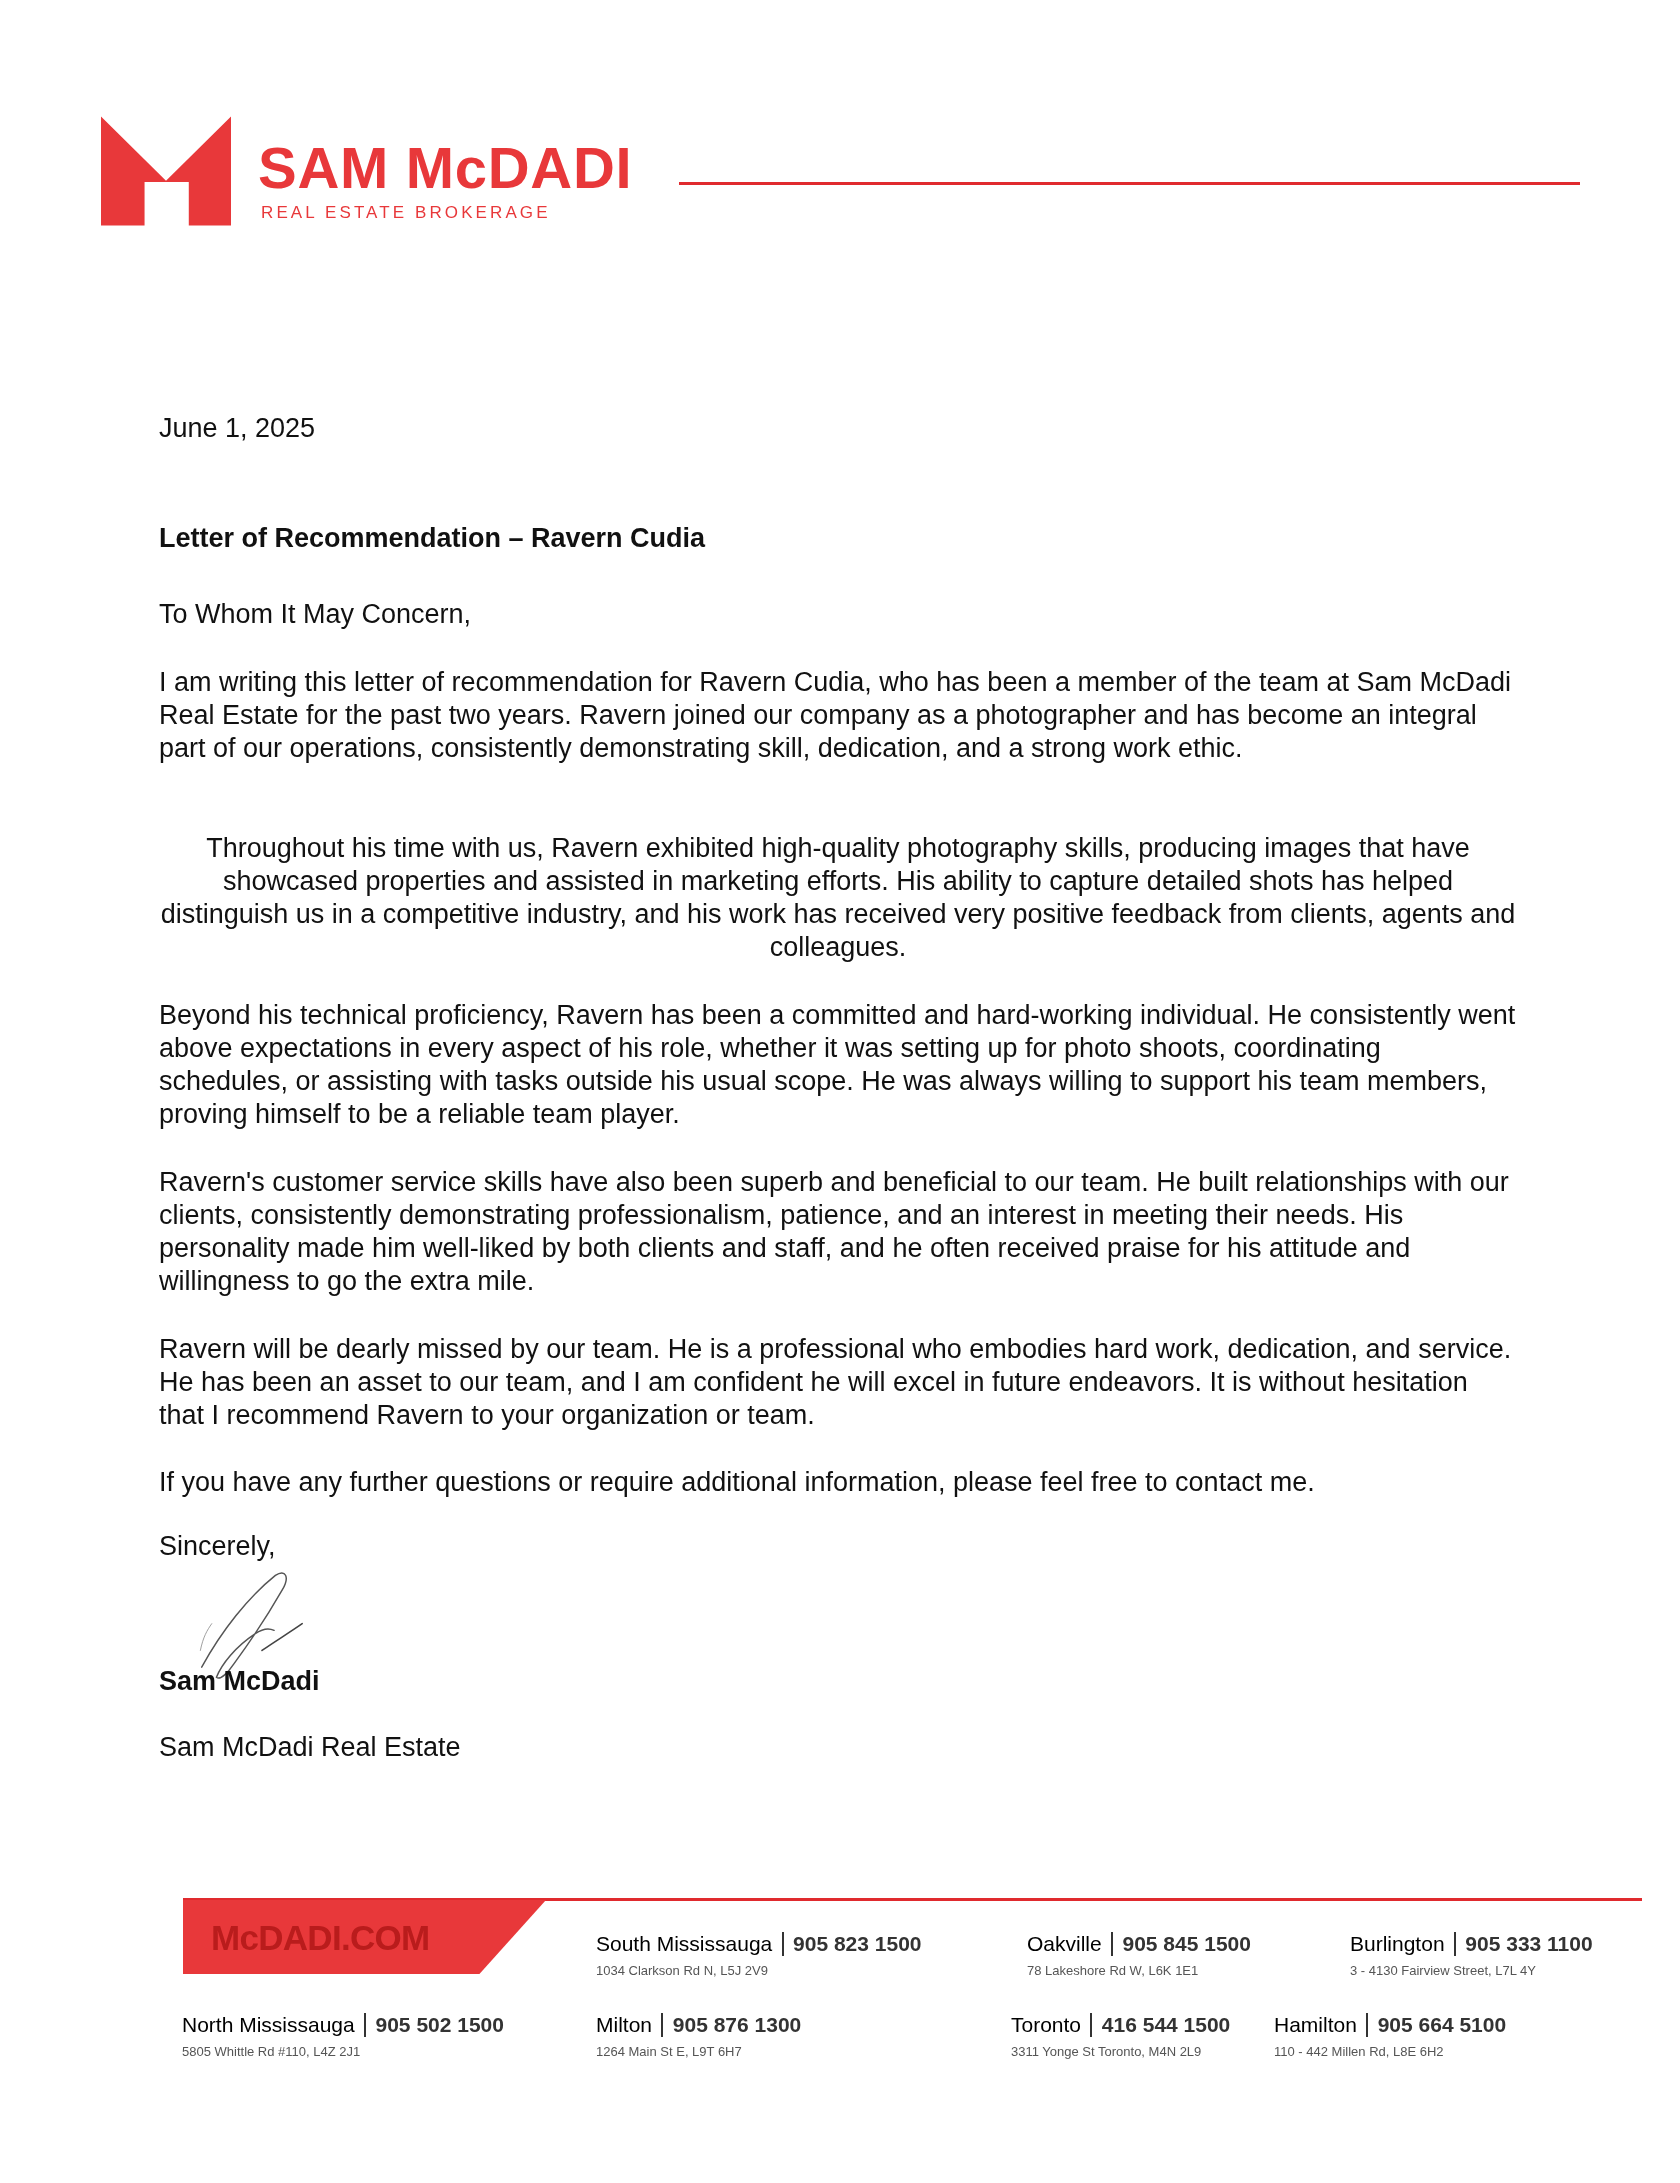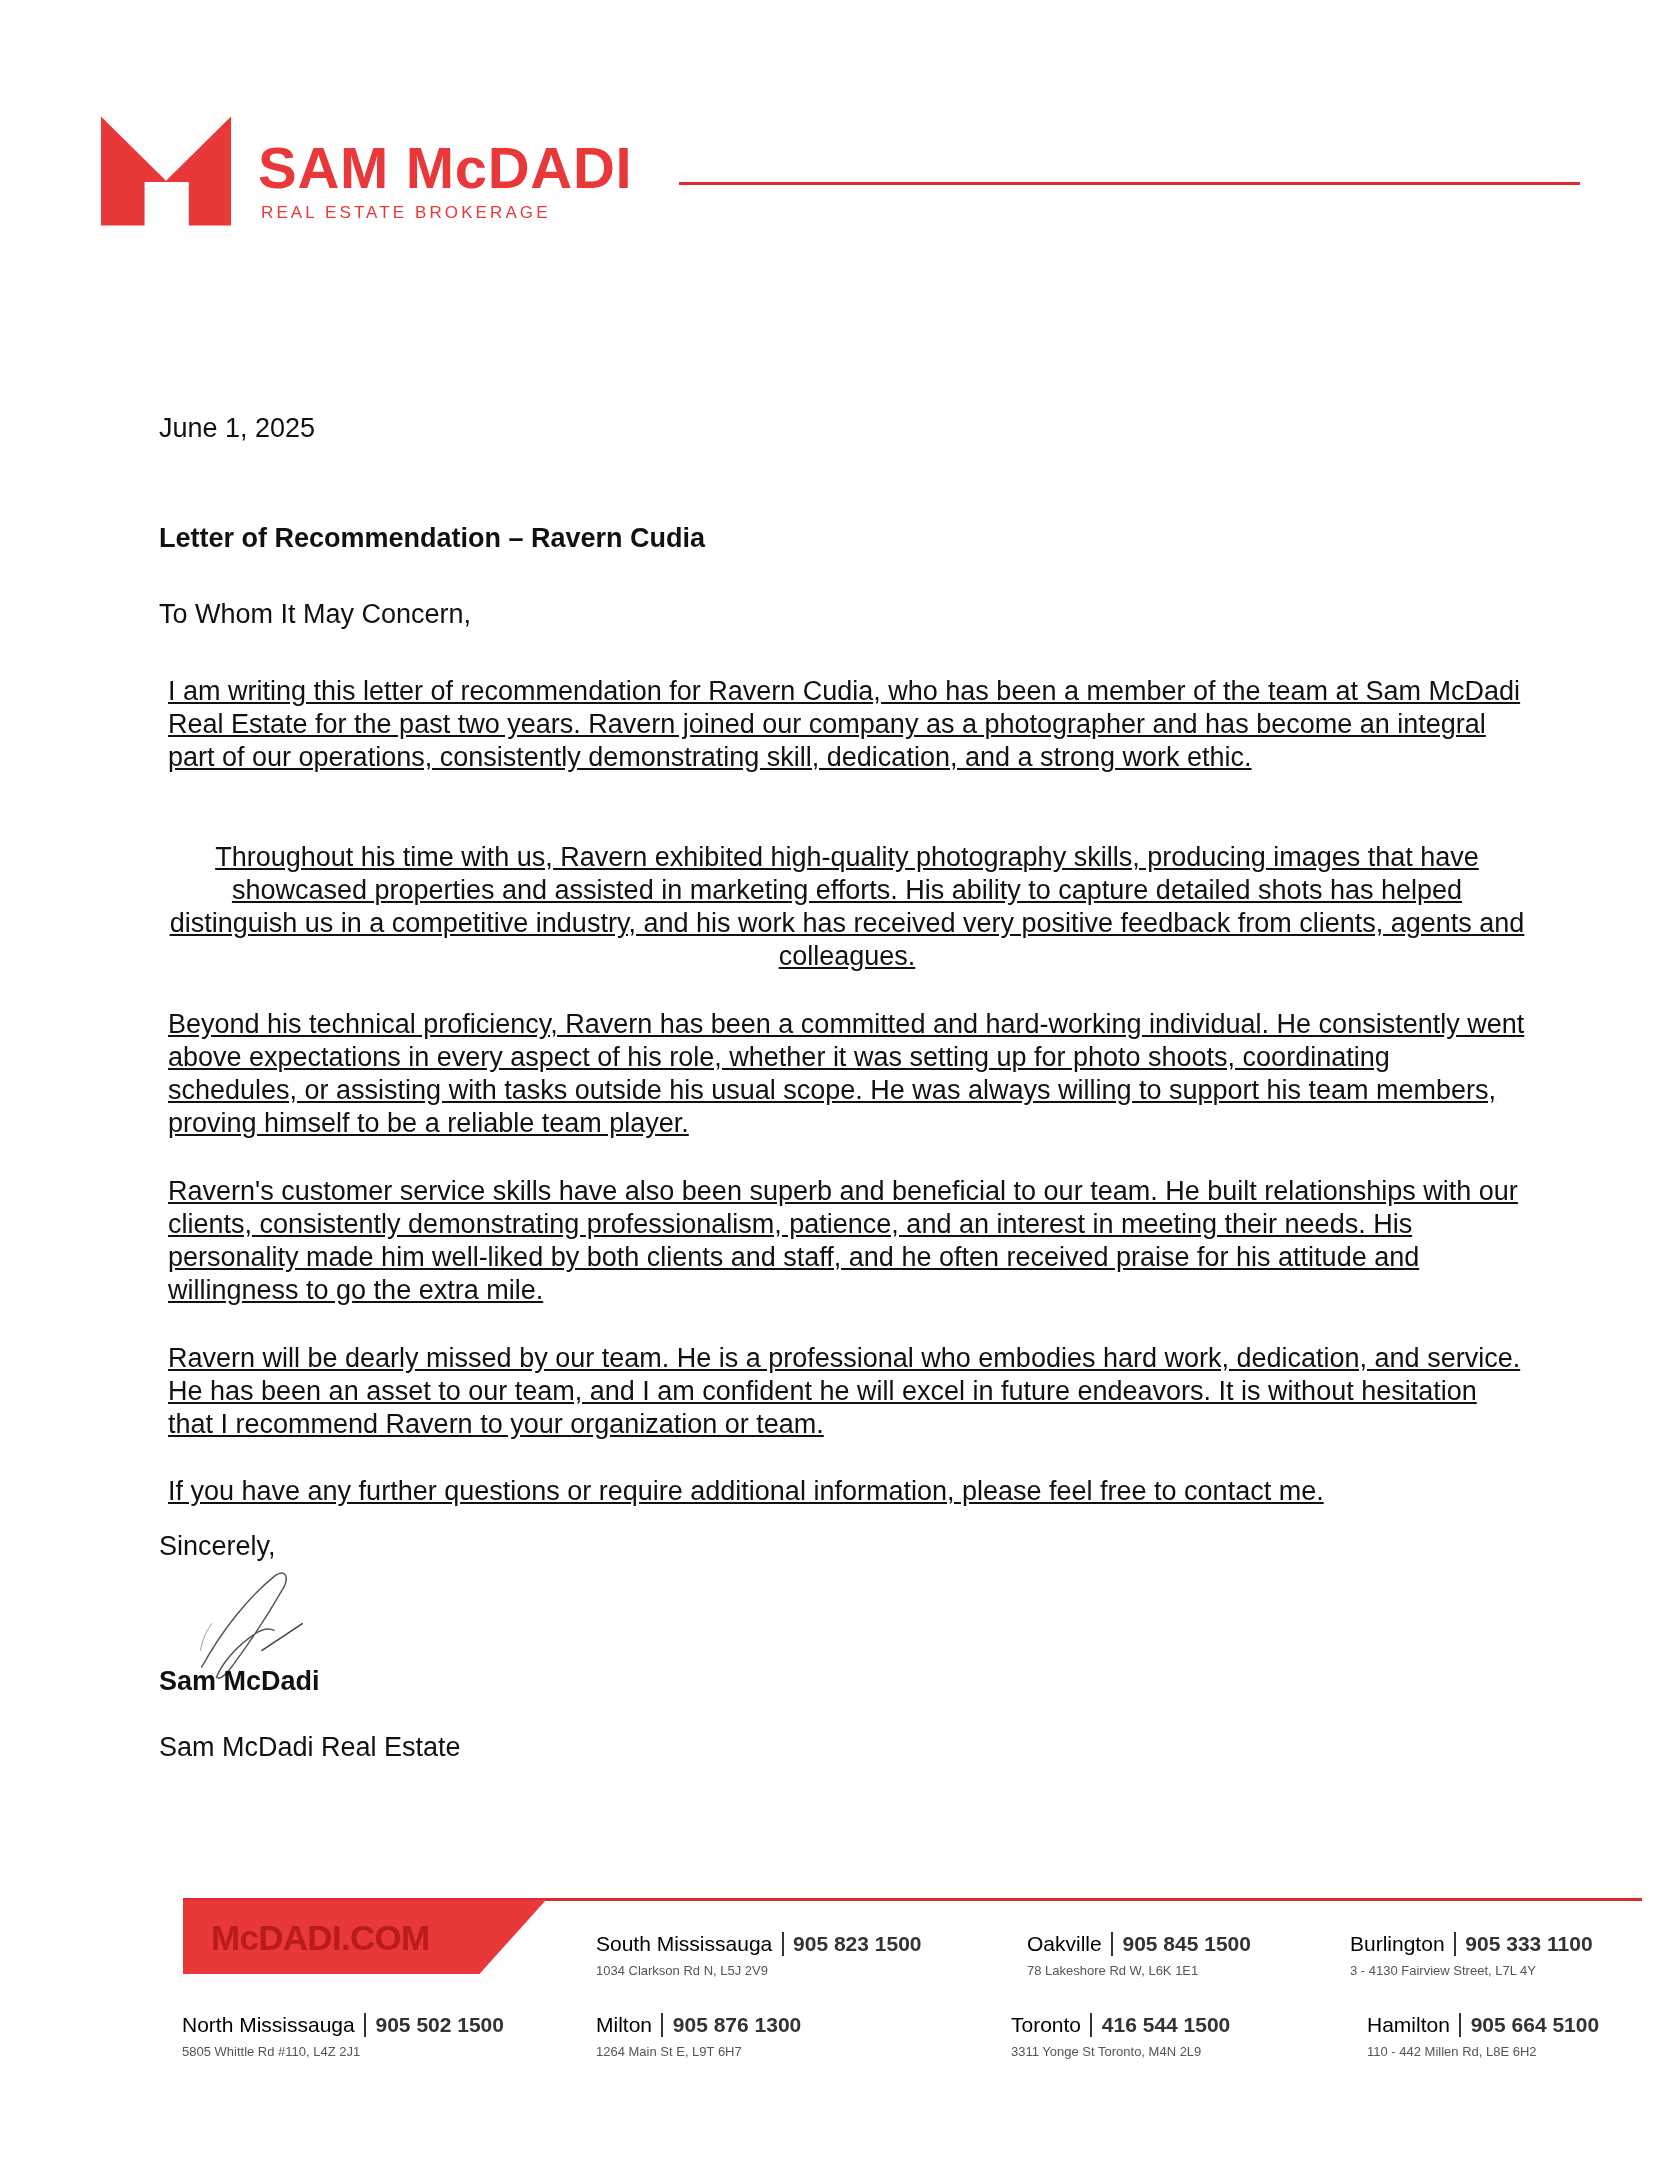--- a/index.html
+++ b/index.html
@@ -11,21 +11,21 @@
   #brand-name { left:258px; top:139px; font-size:58px; font-weight:700; color:#E8383A;
                 letter-spacing:0.7px; line-height:1; white-space:nowrap; }
   #brand-sub { left:261px; top:204px; font-size:17px; font-weight:400; color:#E8383A;
                letter-spacing:3.1px; line-height:1; white-space:nowrap; }
   #header-rule { left:679px; top:182px; width:901px; height:3.4px; background:#E02A2E; }
   
   .body-text { left:159px; width:1358px; font-size:27px; line-height:33px; color:#111; }
   #date { top:412px; }
   #subject { top:522px; font-weight:700; }
   #greeting { top:598px; }
-  .para { margin:9px;text-decoration:underline; }
+  .para { margin:0; }
   #p1 { top:666px; }
   #p2 { top:832px;text-align:center; }
   #p3 { top:999px; }
   #p4 { top:1166px; }
   #p5 { top:1333px; }
   #p6 { top:1466px; }
   #closing { top:1530px; }
   #signature { left:195px; top:1570px; width:134px; height:114px; }
   #signer-name { top:1665px; font-weight:700; }
   #signer-org { top:1731px; }
@@ -94,17 +94,17 @@
   <span class="addr">5805 Whittle Rd #110, L4Z 2J1</span>
 </div>
 <div class="abs office" style="left:596px; top:2013px;">
   <span class="name">Milton</span><span class="sep"></span><span class="phone">905 876 1300</span>
   <span class="addr">1264 Main St E, L9T 6H7</span>
 </div>
 <div class="abs office" style="left:1011px; top:2013px;">
   <span class="name">Toronto</span><span class="sep"></span><span class="phone">416 544 1500</span>
   <span class="addr">3311 Yonge St Toronto, M4N 2L9</span>
 </div>
-<div class="abs office" style="left:1367px; top:2013px;">
+<div class="abs office" style="left:1274px; top:2013px;">
   <span class="name">Hamilton</span><span class="sep"></span><span class="phone">905 664 5100</span>
   <span class="addr">110 - 442 Millen Rd, L8E 6H2</span>
 </div>
 
 
 </body></html>

